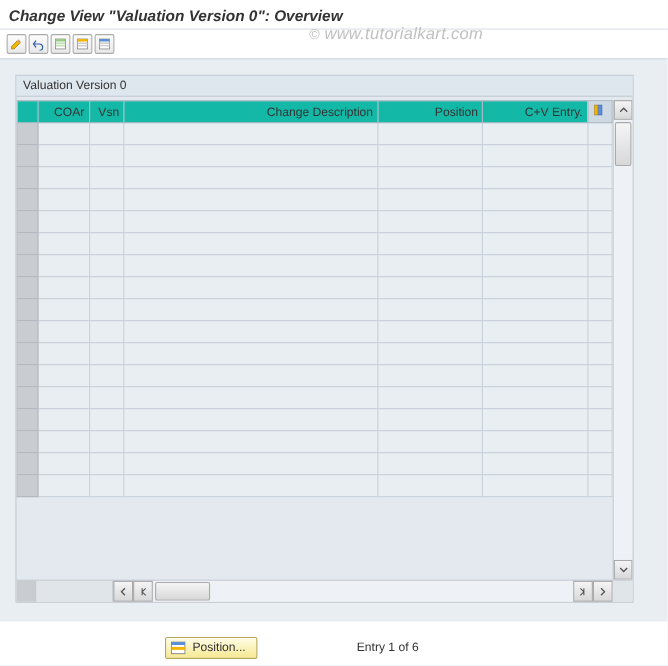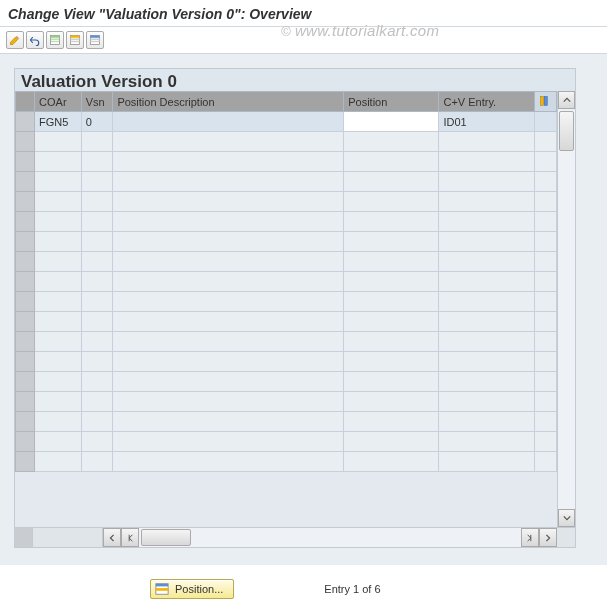--- a/index.html
+++ b/index.html
@@ -54,46 +54,45 @@
       position: absolute;
       left: 14px; top: 14px;
       width: 562px; height: 480px;
       background: #e3e9ef;
       border: 1px solid #c2cad3;
     }
     .grid-title {
       background: #dee6ee;
       border-bottom: 1px solid #c2cad3;
       padding: 3px 6px;
-      font-size: 17px;
-      color: #333;
-      font-weight: bold;
+      font-size: 11px;
+      color: #333;
     }
     .grid-body {
       position: absolute;
       top: 22px; left: 0; right: 0; bottom: 0;
       display: flex;
       flex-direction: column;
     }
     .table-zone {
       flex: 1;
       display: flex;
       overflow: hidden;
     }
     .table-main {
       flex: 1;
       overflow: hidden;
       position: relative;
     }
     table { border-collapse: collapse; width: 100%; }
     th {
-      background: #a3a3a3;
+      background: #14b8a6;
       border: 1px solid #adb8c4;
       font-weight: normal;
-      text-align: left;
+      text-align: right;
       padding: 2px 4px;
       font-size: 11px;
       color: #333;
       height: 20px;
     }
     td {
       border: 1px solid #c7d0da;
       padding: 2px 4px;
       font-size: 11px;
       color: #333;
@@ -240,41 +239,32 @@
     <div class="grid-title">Valuation Version 0</div>
     <div class="grid-body">
       <div class="table-zone">
         <div class="table-main">
           <table>
             <thead>
               <tr>
                 <th style="width:18px"></th>
                 <th style="width:44px">COAr</th>
                 <th style="width:30px">Vsn</th>
-                <th style="width:218px">Position Description</th>
+                <th style="width:218px">Change Description</th>
                 <th style="width:90px">Position</th>
                 <th style="width:90px">C+V Entry.</th>
                 <th class="cfg">
                   <svg width="12" height="12" viewBox="0 0 16 16">
                       <rect x="2" y="2" width="4" height="12" fill="#f4b400" stroke="#a07000" stroke-width="0.6"></rect>
                       <rect x="7" y="2" width="4" height="12" fill="#5a8fd6" stroke="#2a5aa0" stroke-width="0.6"></rect>
                     </svg>
                 </th>
               </tr>
             </thead>
             <tbody id="grid-rows">
-                <tr class="filled">
-                  <td class="sel"></td>
-                  <td>FGN5</td>
-                  <td>0</td>
-                  <td></td>
-                  <td class="input-cell"><input class="valuation-input" value="" style=""></td>
-                  <td>ID01</td>
-                  <td></td>
-                </tr>
                 <tr>
                   <td class="sel"></td>
                   <td></td>
                   <td></td>
                   <td></td>
                   <td></td>
                   <td></td>
                   <td></td>
                 </tr>
                 <tr>

